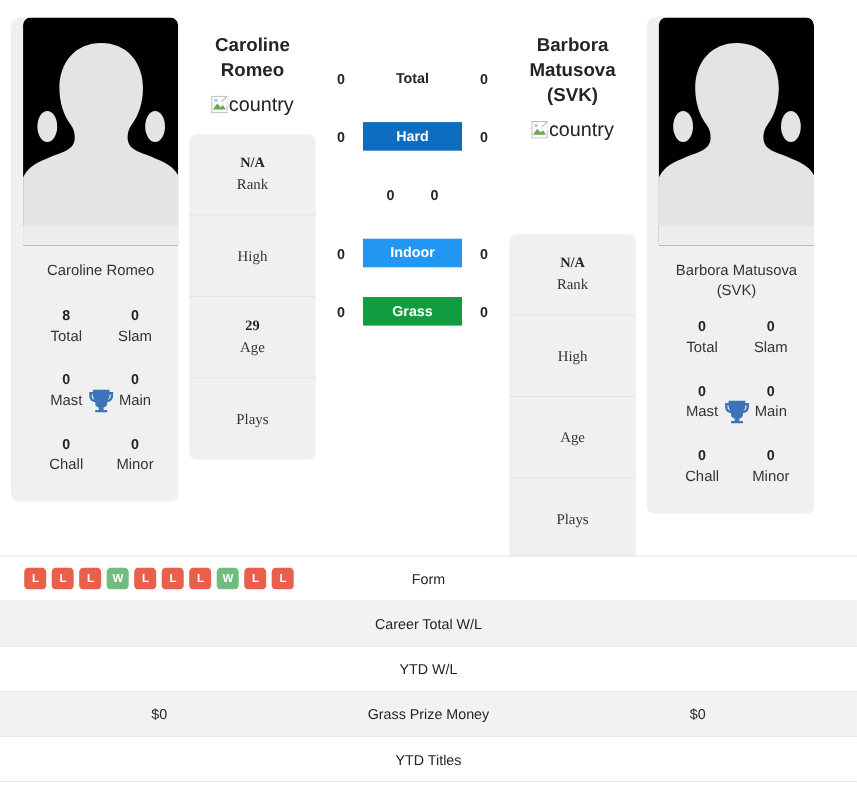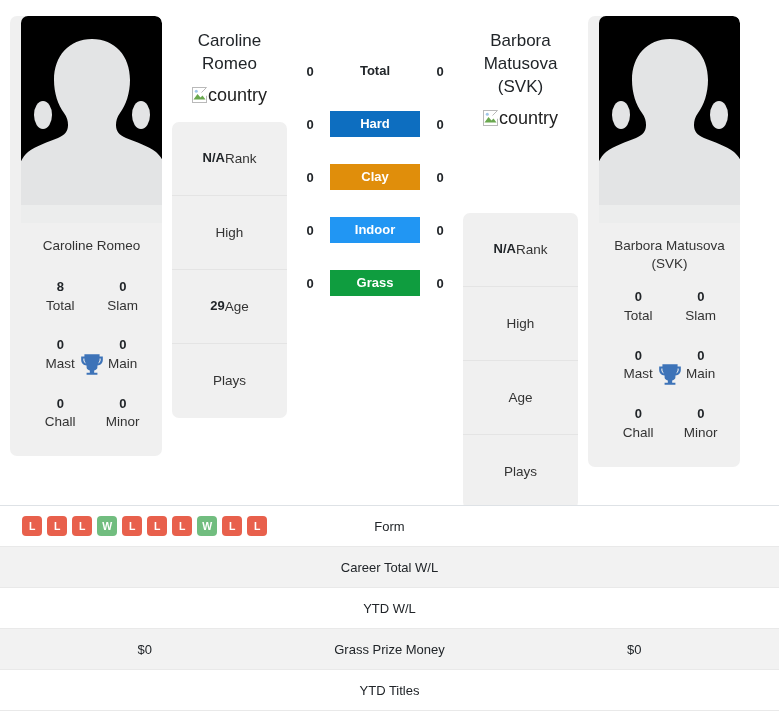--- a/index.html
+++ b/index.html
@@ -83,21 +83,21 @@
   .name-col {
     flex: 0 0 115px;
     width: 115px;
     padding-top: 22px;
     display: flex;
     flex-direction: column;
     align-items: center;
   }
   .name-col .pname-big {
     font-size: 17px;
-    font-weight: normal;
+    font-weight: bold;
     text-align: center;
     line-height: 1.35;
     color: #212529;
   }
   .broken-img {
     display: inline-flex;
     align-items: center;
     margin-top: 10px;
     font-size: 18px;
     color: #222;
@@ -112,24 +112,25 @@
   .info-card {
     margin-top: 18px;
     width: 115px;
     background: #f0f0f0;
     border-radius: 7px;
     overflow: hidden;
   }
   .info-row {
     height: 74px;
     display: flex;
-    flex-direction: row;
+    flex-direction: column;
     align-items: center;
     justify-content: center;
     border-bottom: 1px solid #e4e4e4;
+    font-family: Liberation Serif, serif;
   }
   .info-row:last-child { border-bottom: none; }
   .info-row .v { font-size: 13px; font-weight: bold; line-height: 1.45; }
   .info-row .k { font-size: 13.5px; color: #333; line-height: 1.45; }
 
   
   .surface-col {
     flex: 0 0 176px;
     width: 176px;
     padding-top: 50px;
@@ -298,21 +299,20 @@
         <div class="surface-label plain">Total</div>
         <div class="num">0</div>
       </div>
       <div class="surface-row">
         <div class="num">0</div>
         <div class="surface-label" id="sf1" style="background: rgb(13, 110, 192); color: rgb(255, 255, 255);">Hard</div>
         <div class="num">0</div>
       </div>
       <div class="surface-row">
         <div class="num">0</div>
-        <div class="surface-label" id="sf2" style="background: rgb(224, 142, 11); color: rgb(255, 255, 255);">Clay</div>
         <div class="num">0</div>
       </div>
       <div class="surface-row">
         <div class="num">0</div>
         <div class="surface-label" id="sf3" style="background: rgb(33, 150, 243); color: rgb(255, 255, 255);">Indoor</div>
         <div class="num">0</div>
       </div>
       <div class="surface-row">
         <div class="num">0</div>
         <div class="surface-label" id="sf4" style="background: rgb(15, 157, 63); color: rgb(255, 255, 255);">Grass</div>

